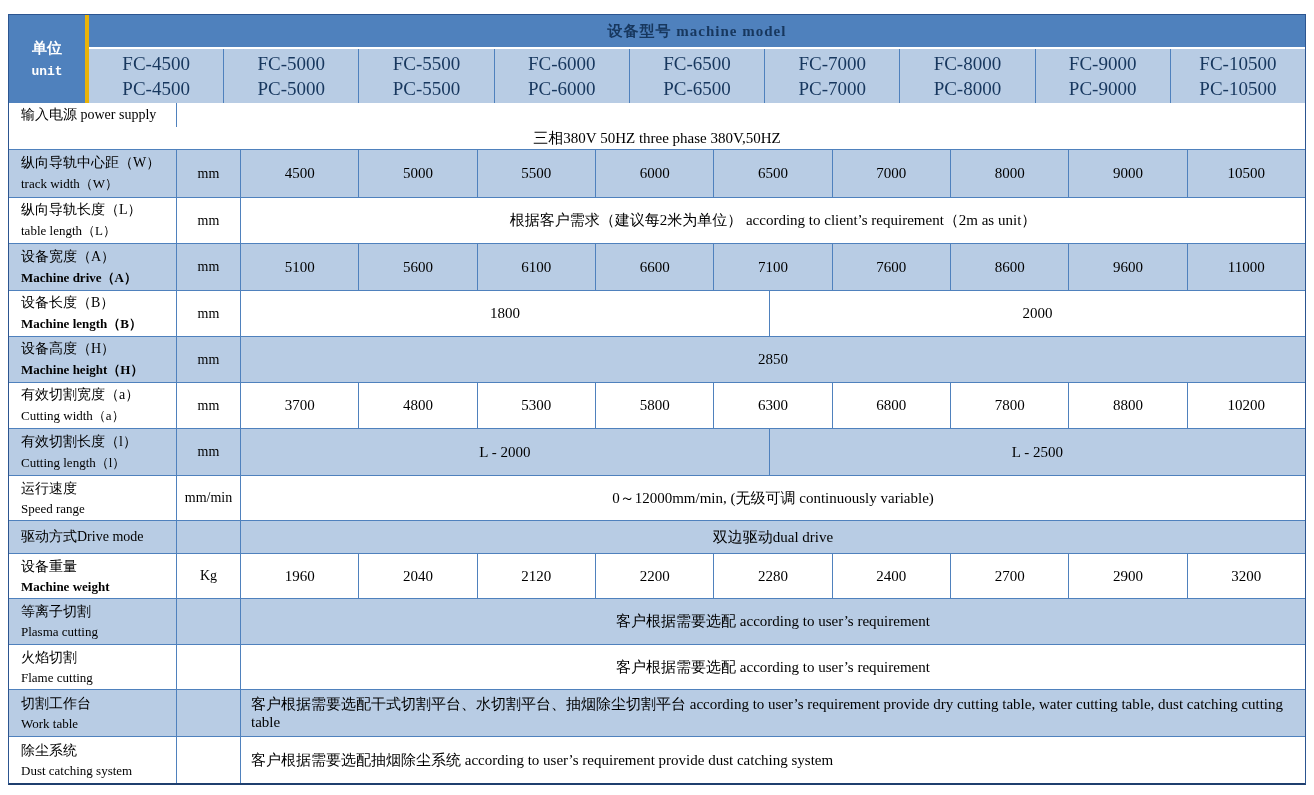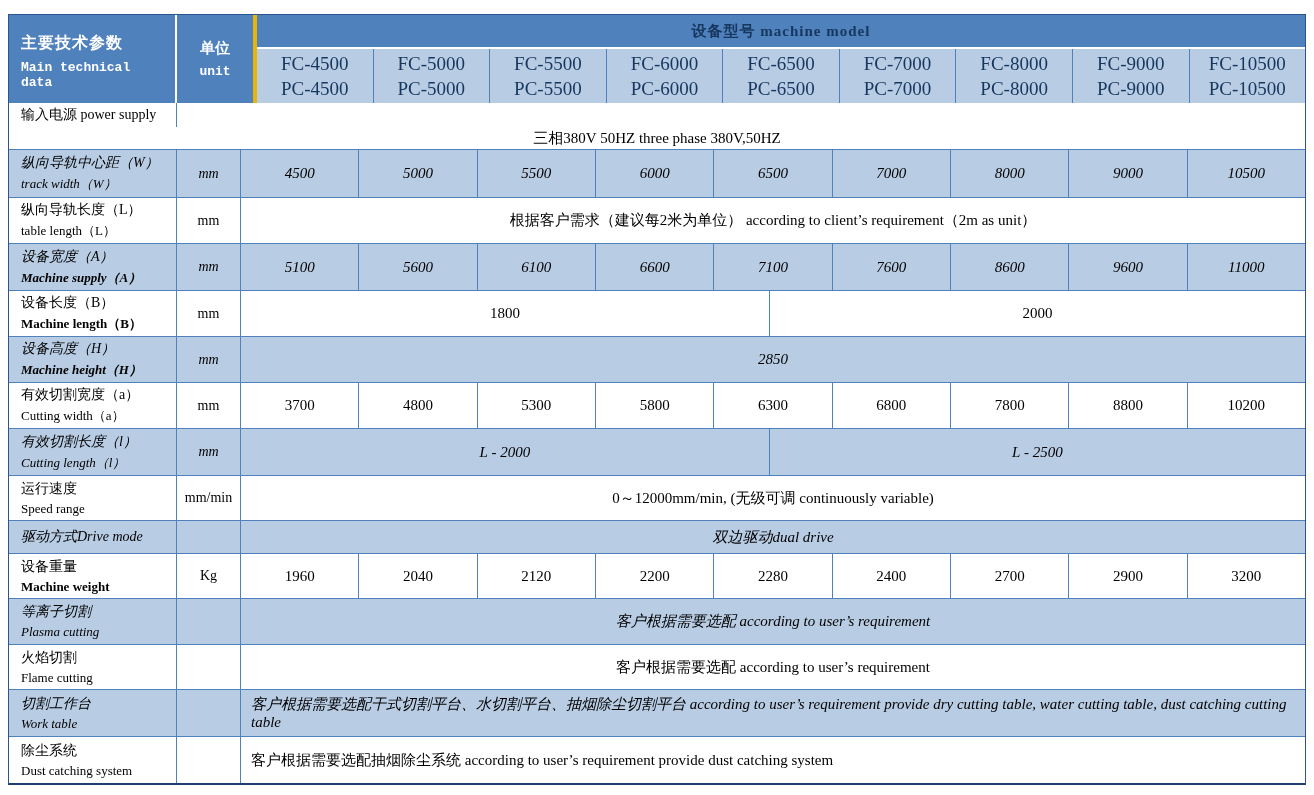--- a/index.html
+++ b/index.html
@@ -24,45 +24,41 @@
   .band{height:32px;background:#4f81bd;color:#17375e;font-weight:bold;font-size:15px;
     display:flex;align-items:center;justify-content:center;letter-spacing:1px;}
   .models{flex:1;display:flex;margin-top:2px;}
   .mcell{flex:1;background:#b8cce4;color:#17375e;display:flex;flex-direction:column;
     align-items:center;justify-content:center;gap:3px;font-size:19px;
     border-right:1px solid #4f81bd;box-sizing:border-box;}
   .mcell:last-child{border-right:none;}
   
   .row{display:flex;border-top:1px solid #4f81bd;box-sizing:border-box;min-height:45px;}
   .row.h46{min-height:46px;} .row.h47{min-height:47px;} .row.h48{min-height:48px;} .row.h33{min-height:33px;}
-  .row.blue{background:#b8cce4;font-style:italic;}
+  .row.blue{background:#b8cce4;}
   .lab{width:168px;box-sizing:border-box;padding:3px 6px 3px 12px;display:flex;flex-direction:column;
     justify-content:center;gap:3px;border-right:1px solid #4f81bd;}
   .lab .zh{font-size:14px;}
   .lab .en{font-size:13px;}
   .lab .en.b{font-weight:bold;}
   .unit{width:64px;box-sizing:border-box;display:flex;align-items:center;justify-content:center;
     font-size:14px;border-right:1px solid #4f81bd;}
   .vals{flex:1;display:flex;}
   .cell{flex:1;display:flex;align-items:center;justify-content:center;font-size:15px;
     border-right:1px solid #4f81bd;box-sizing:border-box;text-align:center;}
   .cell:last-child{border-right:none;}
   .cell.left{justify-content:flex-start;padding-left:10px;text-align:left;}
   .cell.wL{flex:0 0 49.7%;} .cell.wR{flex:0 0 50.3%;}
 </style>
 </head>
 <body>
 
 <div class="tbl">
 
   <div class="hdr">
-    <div class="hdr-left">
-      <span class="zh">主要技术参数</span>
-      <span class="en">Main technical data</span>
-    </div>
     <div class="hdr-unit">
       <span class="zh">单位</span>
       <span class="en">unit</span>
     </div>
     <div class="hdr-right">
       <div class="band">设备型号  machine model</div>
       <div class="models">
         <div class="mcell">
             <span>FC-4500</span>
             <span>PC-4500</span>
@@ -139,21 +135,21 @@
       </div>
     <div class="unit">mm</div>
     <div class="vals">
         <div class="cell">根据客户需求（建议每2米为单位）   according to    client’s  requirement（2m as unit）</div>
       </div>
   </div>
 
   <div class="row h47 blue">
     <div class="lab">
         <span class="zh">设备宽度（A）</span>
-        <span class="en b">Machine supply（A）</span>
+        <span class="en b">Machine drive（A）</span>
       </div>
     <div class="unit">mm</div>
     <div class="vals">
       <div class="cell">5100</div>
       <div class="cell">5600</div>
       <div class="cell">6100</div>
       <div class="cell">6600</div>
       <div class="cell">7100</div>
       <div class="cell">7600</div>
       <div class="cell">8600</div>

